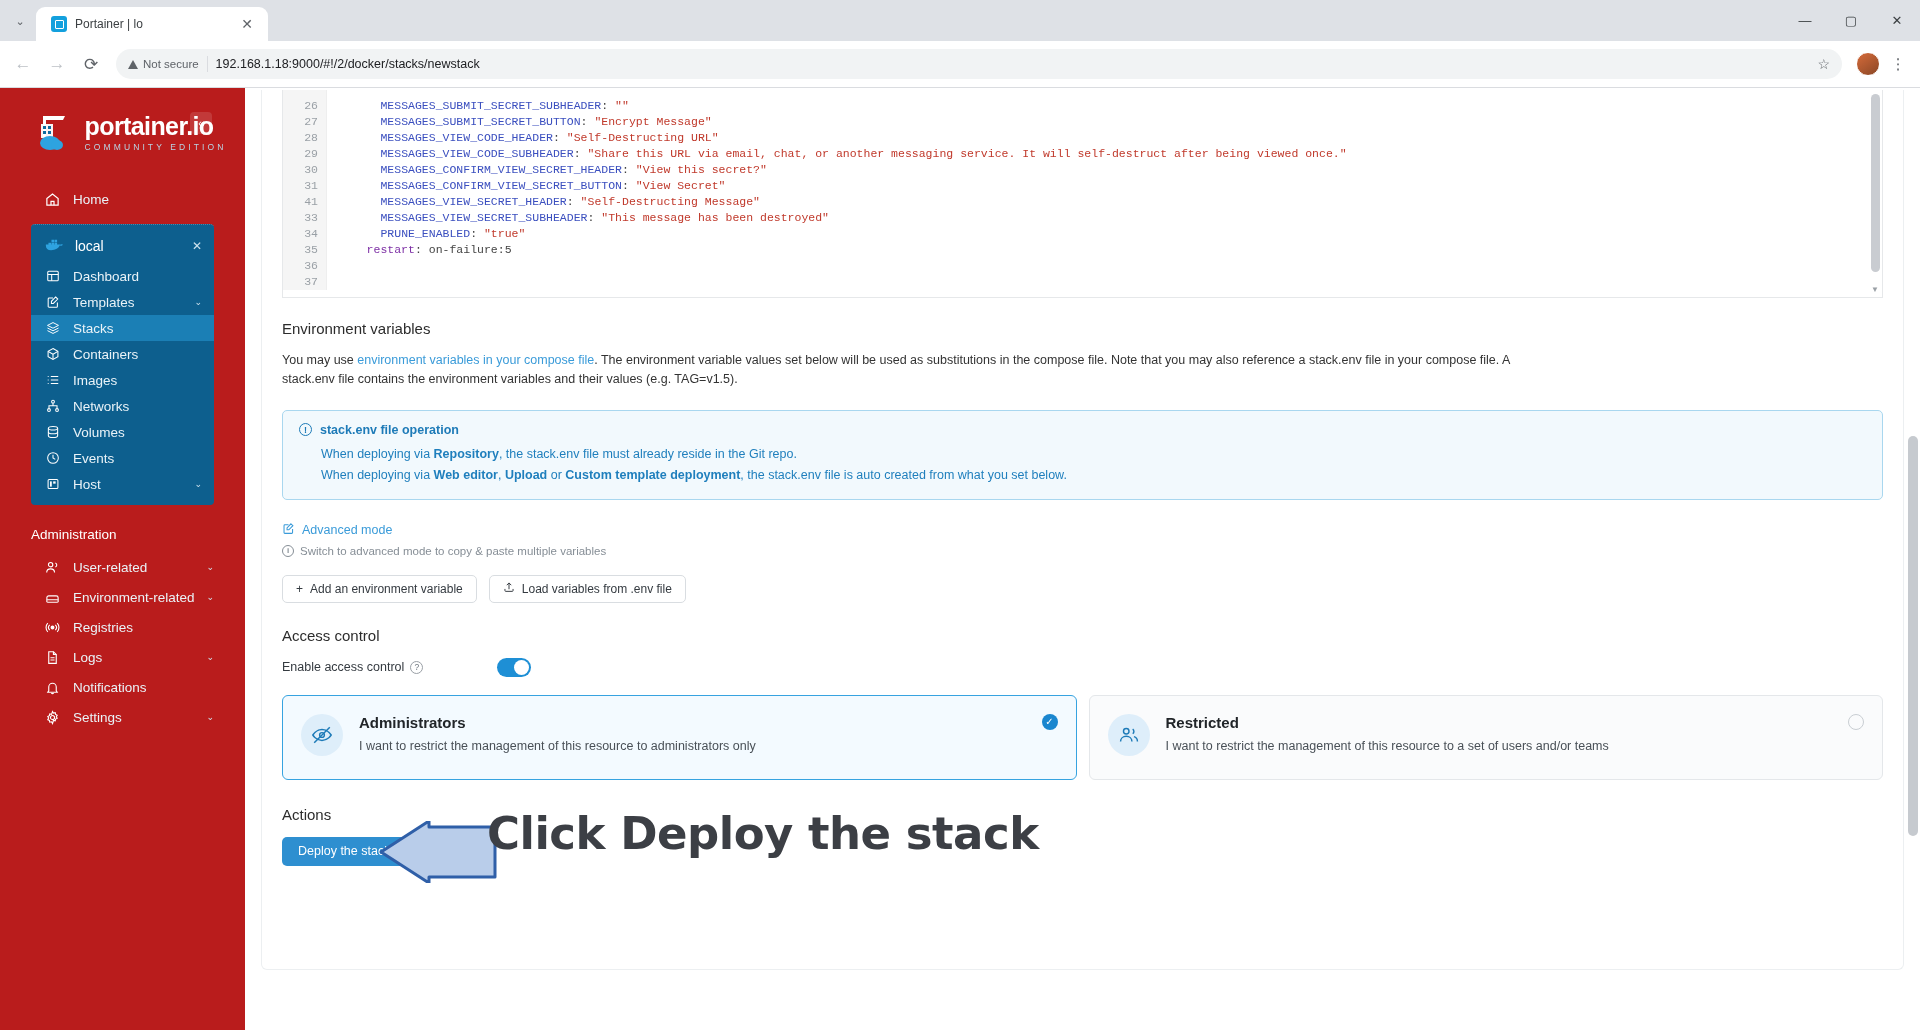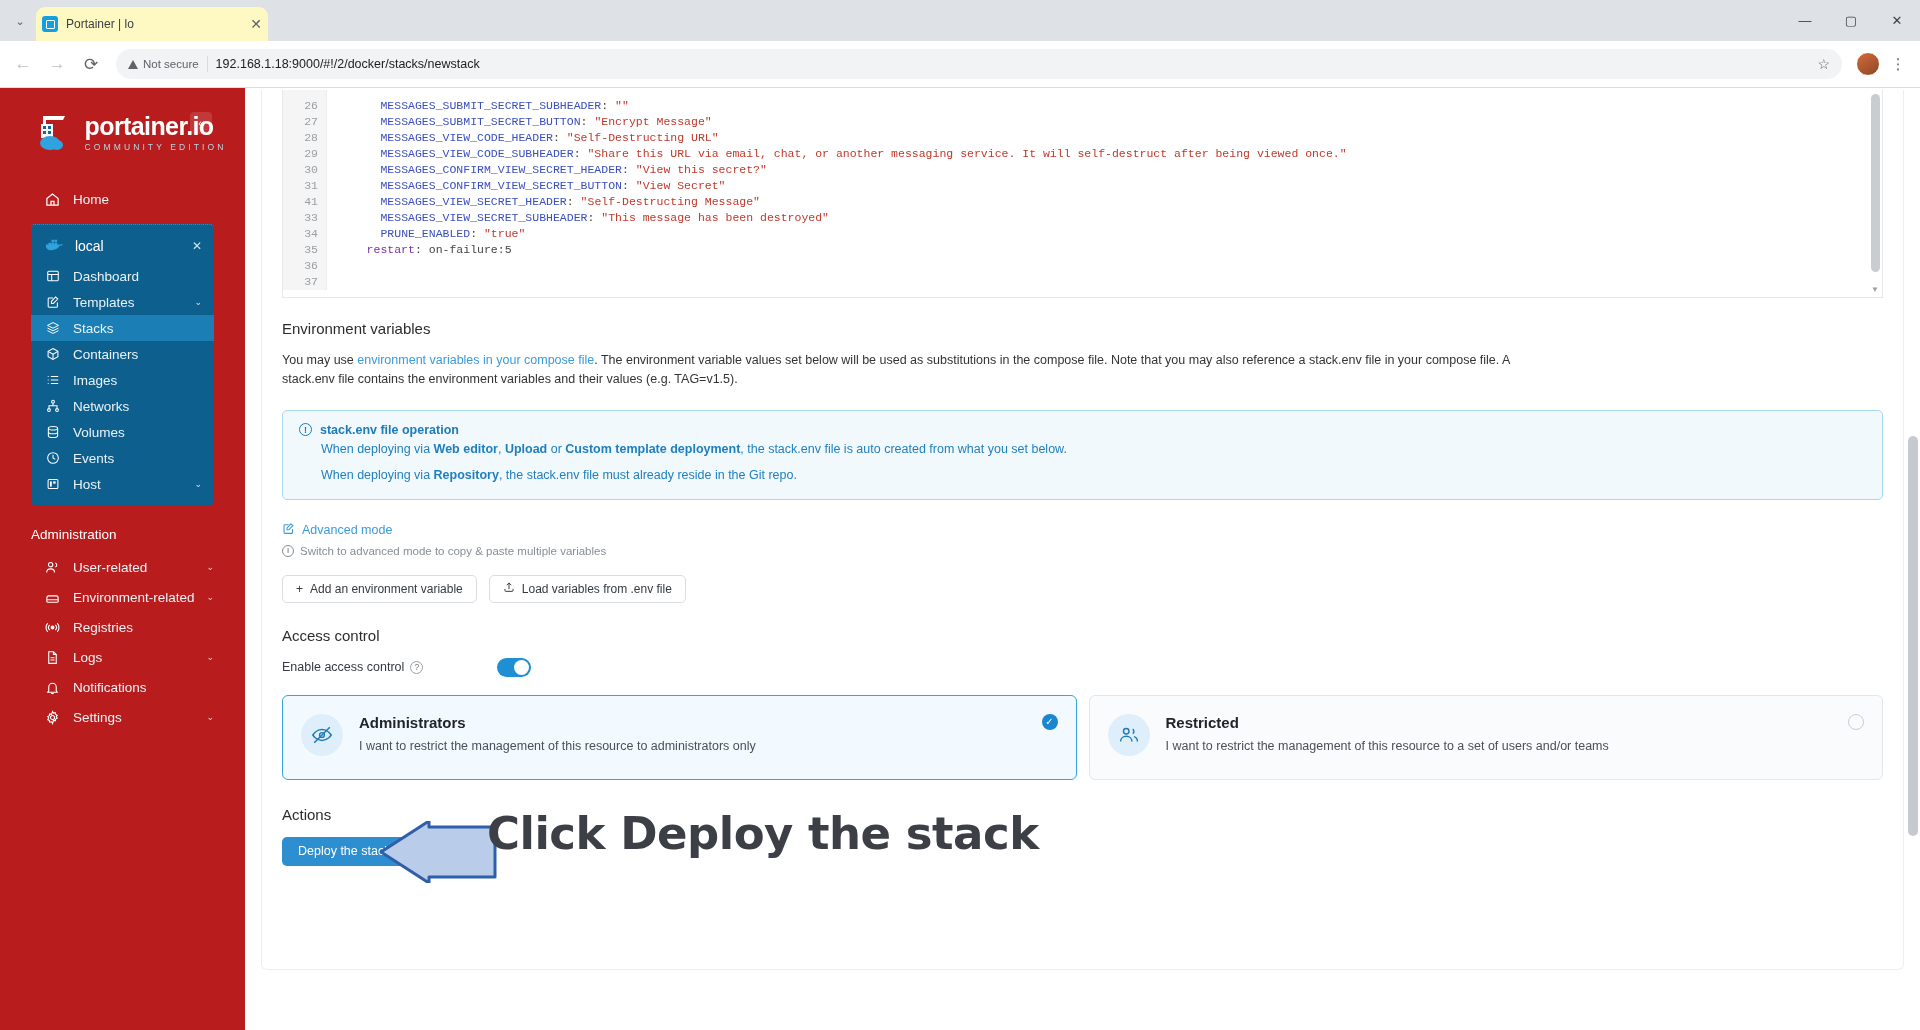--- a/index.html
+++ b/index.html
@@ -13,22 +13,22 @@
   .browser { width: 1920px; height: 1030px; display: flex; flex-direction: column; background:#dee1e6; }
   .tabstrip {
     height: 41px; background: #dee1e6; display: flex; align-items: flex-end; padding-left: 6px;
     position: relative;
   }
   .tab-chevron {
     width: 28px; height: 28px; display:flex; align-items:center; justify-content:center;
     color:#5f6368; font-size: 11px; margin-bottom: 6px; margin-right: 2px;
   }
   .tab {
-    height: 34px; width: 232px; background:#fef9c3; border-radius: 9px 9px 0 0;
-    display:flex; align-items:center; padding: 0 6px; gap:8px; position: relative;
+    height: 34px; width: 232px; background:#ffffff; border-radius: 9px 9px 0 0;
+    display:flex; align-items:center; padding: 0 15px; gap:8px; position: relative;
   }
   .tab .favicon {
     width:16px;height:16px;border-radius:3px;background:#13a0dd; flex:none;
     display:flex;align-items:center;justify-content:center;
   }
   .tab .favicon i { display:block; width:9px;height:9px;border:1.5px solid #fff; border-radius:1px; }
   .tab .title { font-size: 12px; color:#3c4043; white-space:nowrap; overflow:hidden; flex:1; }
   .tab .close { font-size: 14px; color:#5f6368; line-height:1; cursor:pointer; }
   .win-controls {
     position:absolute; right: 0; top: 0; height: 41px; display:flex; align-items:center;
@@ -518,25 +518,25 @@
         <h3 class="section-title">Environment variables</h3>
         <div class="helptext">
           <span>You may use </span><a href="#" class="link">environment variables in your compose file</a><span>. The environment variable values set below will be used as substitutions in the compose file. Note that you may also reference a stack.env file in your compose file. A stack.env file contains the environment variables and their values (e.g. TAG=v1.5).</span>
         </div>
 
         <div class="infobox">
           <div class="ib-head">
             <span class="circ-i">!</span>
             <span>stack.env file operation</span>
           </div>
+          <div class="ib-row">
+            <span>When deploying via </span><b>Repository</b><span>, the stack.env file must already reside in the Git repo.</span>
+          </div>
           <div class="ib-row" style="margin-top:4px;">
             <span>When deploying via </span><b>Web editor</b><span>, </span><b>Upload</b><span> or </span><b>Custom template deployment</b><span>, the stack.env file is auto created from what you set below.</span>
-          </div>
-          <div class="ib-row">
-            <span>When deploying via </span><b>Repository</b><span>, the stack.env file must already reside in the Git repo.</span>
           </div>
         </div>
 
         <div class="adv-mode">
           <span>
             <svg width="13" height="13" viewBox="0 0 16 16" fill="none" stroke="#3a9bd9" stroke-width="1.3">
               <path d="M13 8.5V13a1 1 0 0 1-1 1H3.5a1 1 0 0 1-1-1V4.5a1 1 0 0 1 1-1H8"></path>
               <path d="M11 2.2l2.4 2.4-5 5H6.2V7.2z"></path>
             </svg>
           </span>

